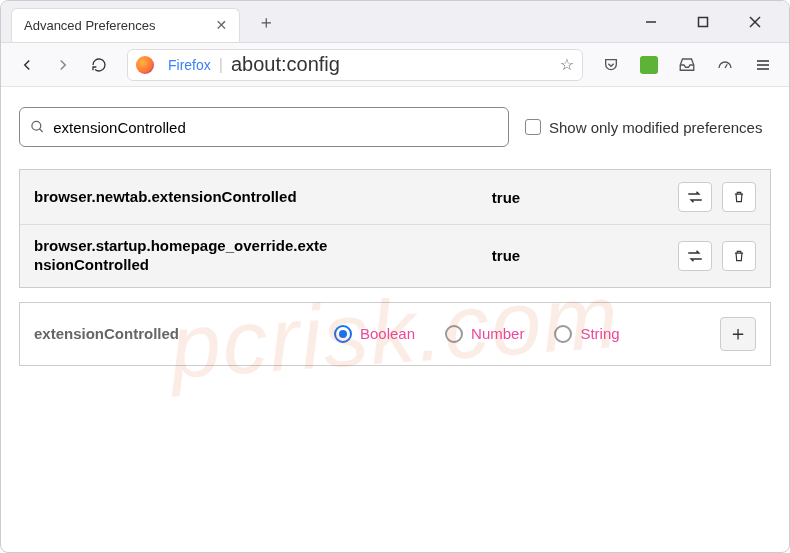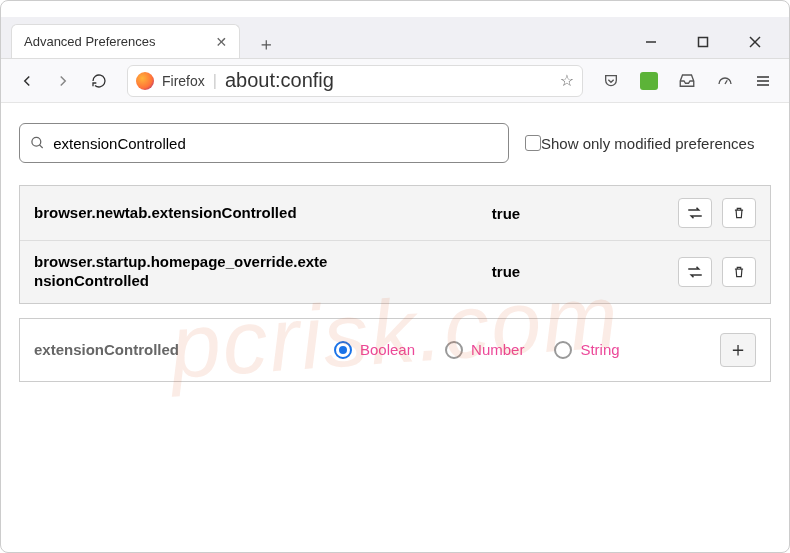--- a/index.html
+++ b/index.html
@@ -16,23 +16,22 @@
       height: 100%;
       border: 1px solid #ccc;
       border-radius: 8px;
       overflow: hidden;
       background: #fff;
     }
     .titlebar {
       height: 42px;
       background: #f0f0f4;
       display: flex;
-      align-items: flex-end;
+      align-items: center;
       border-bottom: 1px solid #ddd;
-      margin-top: 16px;
     }
     .tab {
       height: 34px;
       margin-left: 10px;
       margin-top: 6px;
       padding: 0 12px;
       background: #fff;
       border: 1px solid #ddd;
       border-bottom: none;
       border-radius: 6px 6px 0 0;
@@ -78,21 +77,21 @@
       background: #fff;
       border: 1px solid #ddd;
       border-radius: 6px;
       margin: 0 8px;
       display: flex;
       align-items: center;
       padding: 0 8px;
       gap: 8px;
     }
     .ff-icon { width:18px; height:18px; border-radius:50%; background: radial-gradient(circle at 35% 35%, #ffb43a, #ff7139 60%, #a3277d 90%); }
-    .urlbar-label { font-size: 14px; color: #404040; }
+    .urlbar-label { font-size: 14px; color: #3b82f6; margin-left: 6px; }
     .urlbar-sep { color: #ccc; }
     .urlbar-path { font-size: 20px; color: #333; flex:1;}
     .star { color:#666; }
     .tool-icons { display:flex; gap:6px; }
     .ext-green { background:#5cb338; border-radius:3px; width:18px;height:18px;}
     .content {
       padding: 20px 18px;
     }
     .search-row {
       display: flex;
@@ -106,21 +105,21 @@
       border-radius: 6px;
       display: flex;
       align-items: center;
       padding: 0 10px;
       gap: 8px;
       font-size: 15px;
       color: #333;
     }
     .search-box svg { width:16px;height:16px;stroke:#666;}
     .search-input { border:none; outline:none; font-size:15px; width:100%; }
-    .modified-chk { display:flex; align-items:flex-start; gap:0; font-size:15px; color:#333;}
+    .modified-chk { display:flex; align-items:flex-start; gap:8px; font-size:15px; color:#333;}
     .chk { width:16px;height:16px; border:1px solid #888; border-radius:3px; background:#fff;}
     .results {
       margin-top: 22px;
       border: 1px solid #ccc;
     }
     .pref-row {
       display: flex;
       align-items: center;
       padding: 12px 14px;
       border-bottom: 1px solid #ddd;

